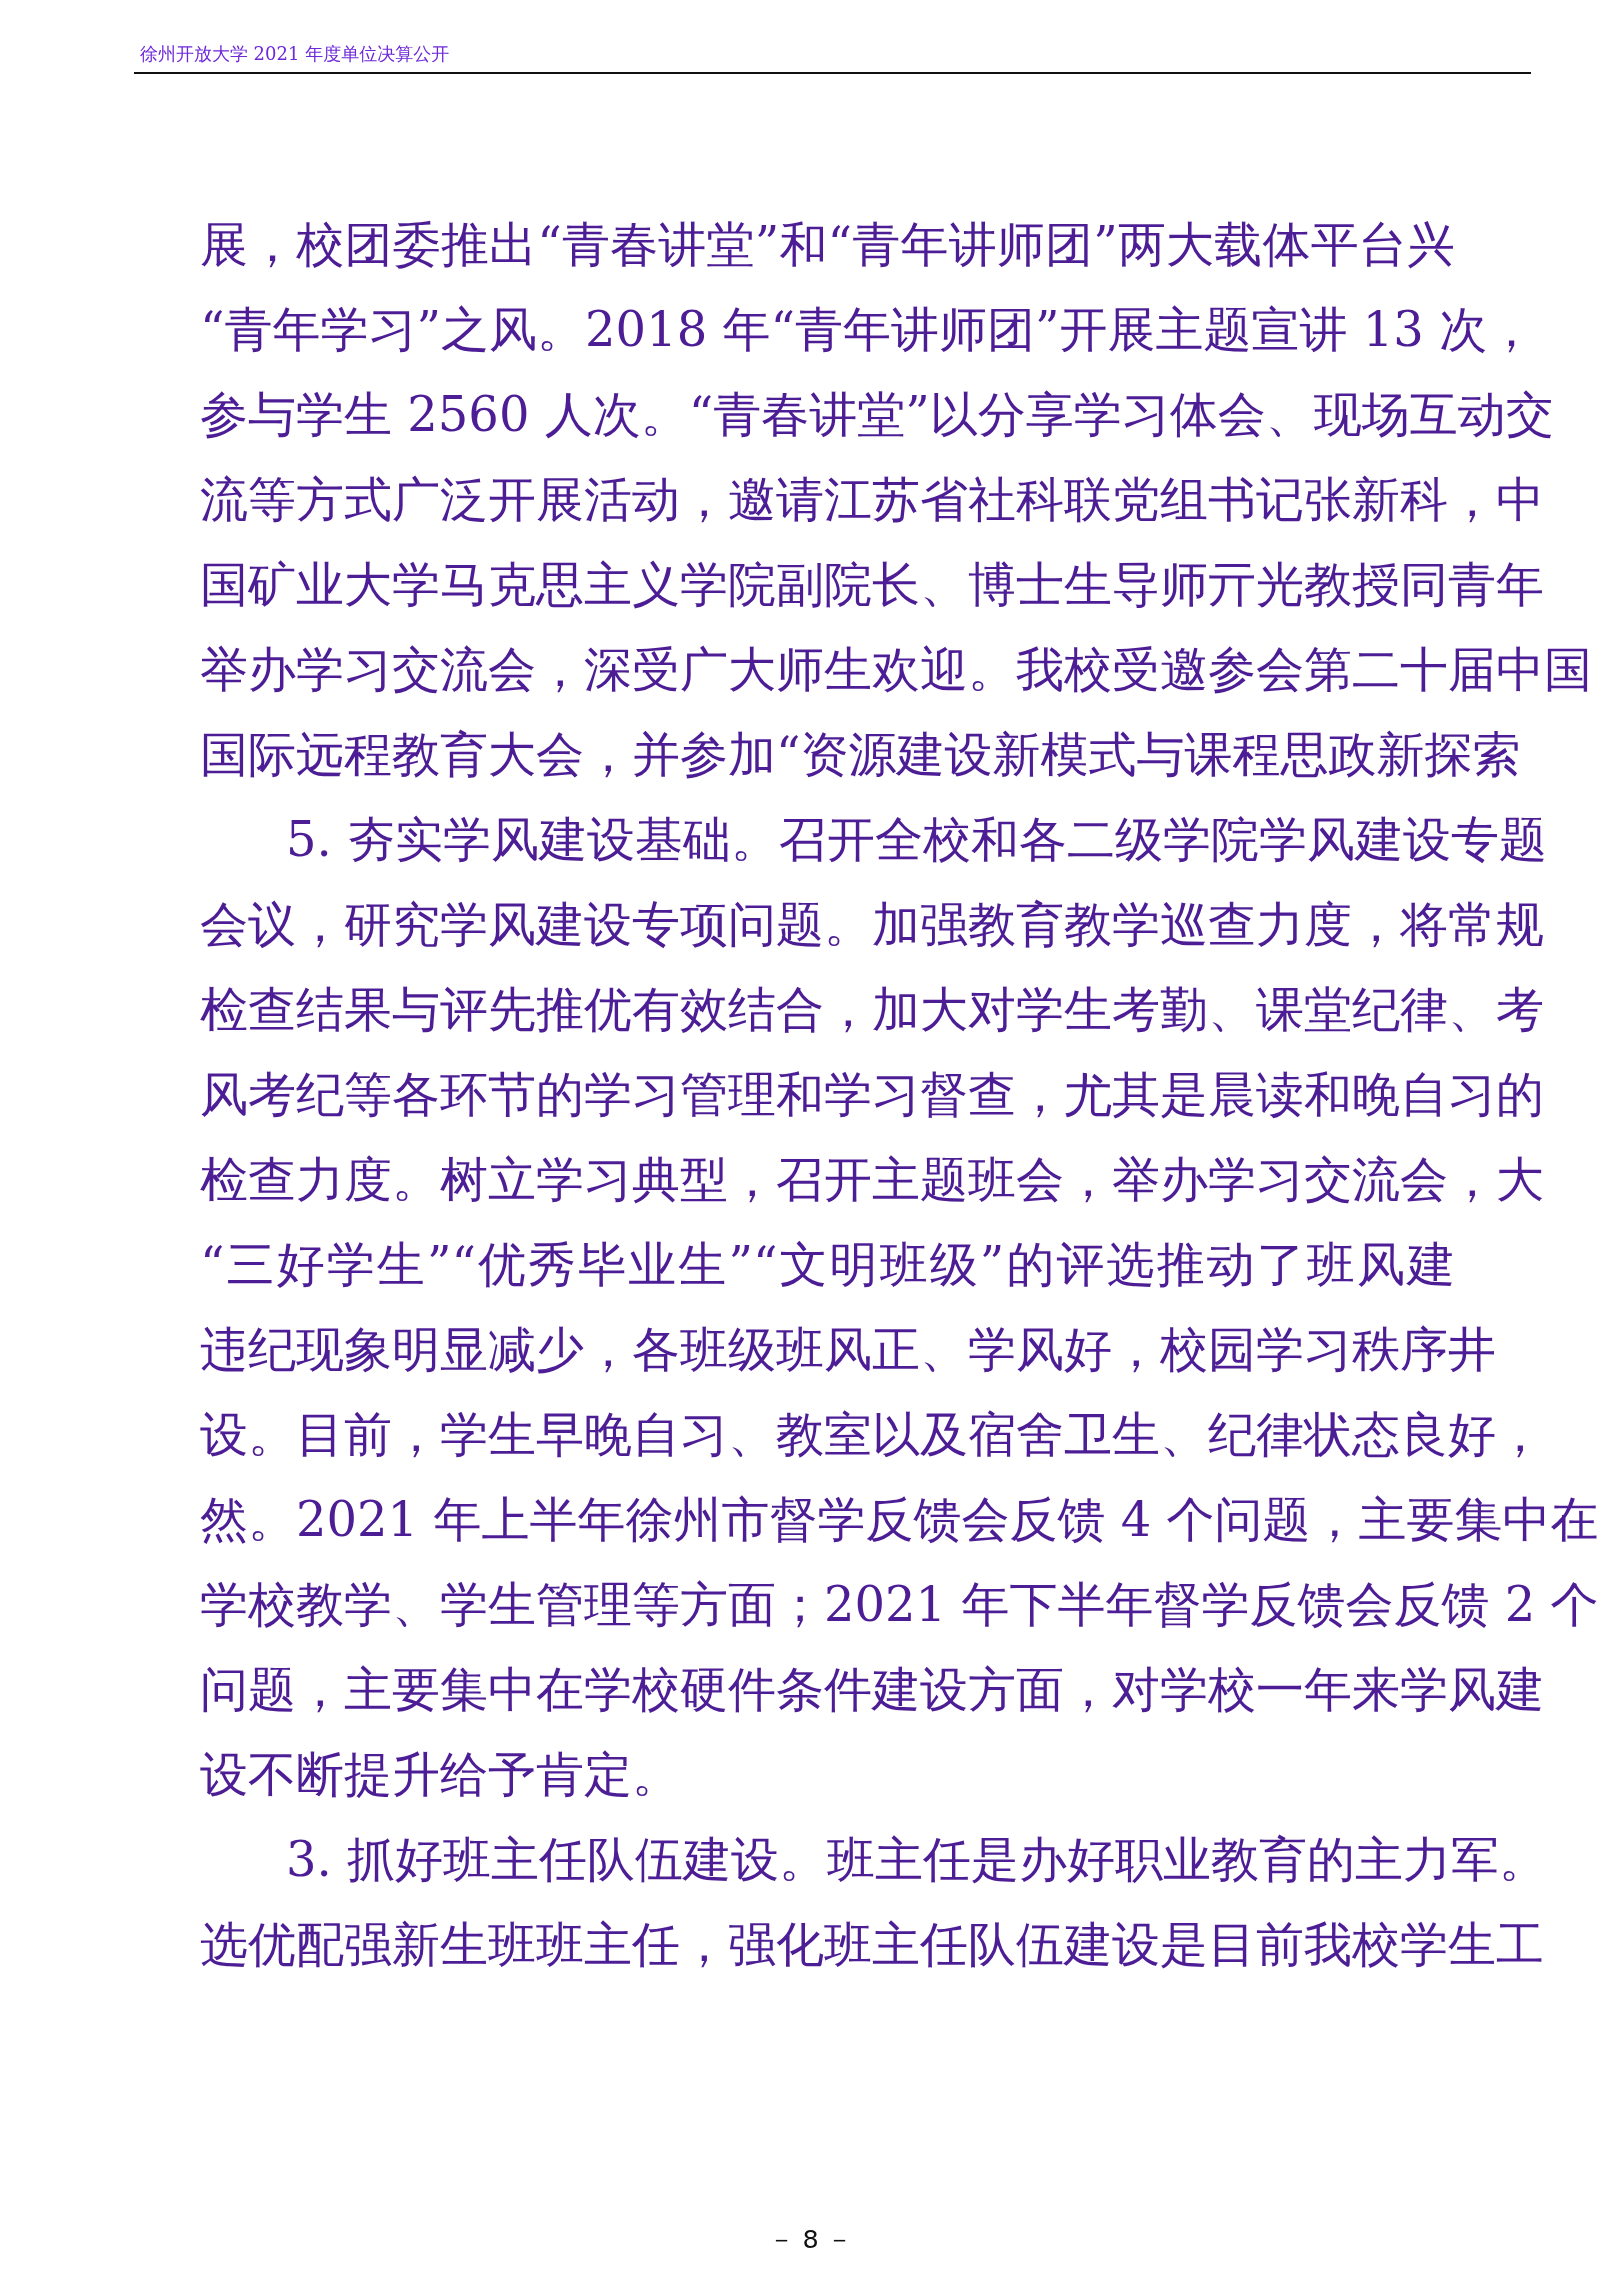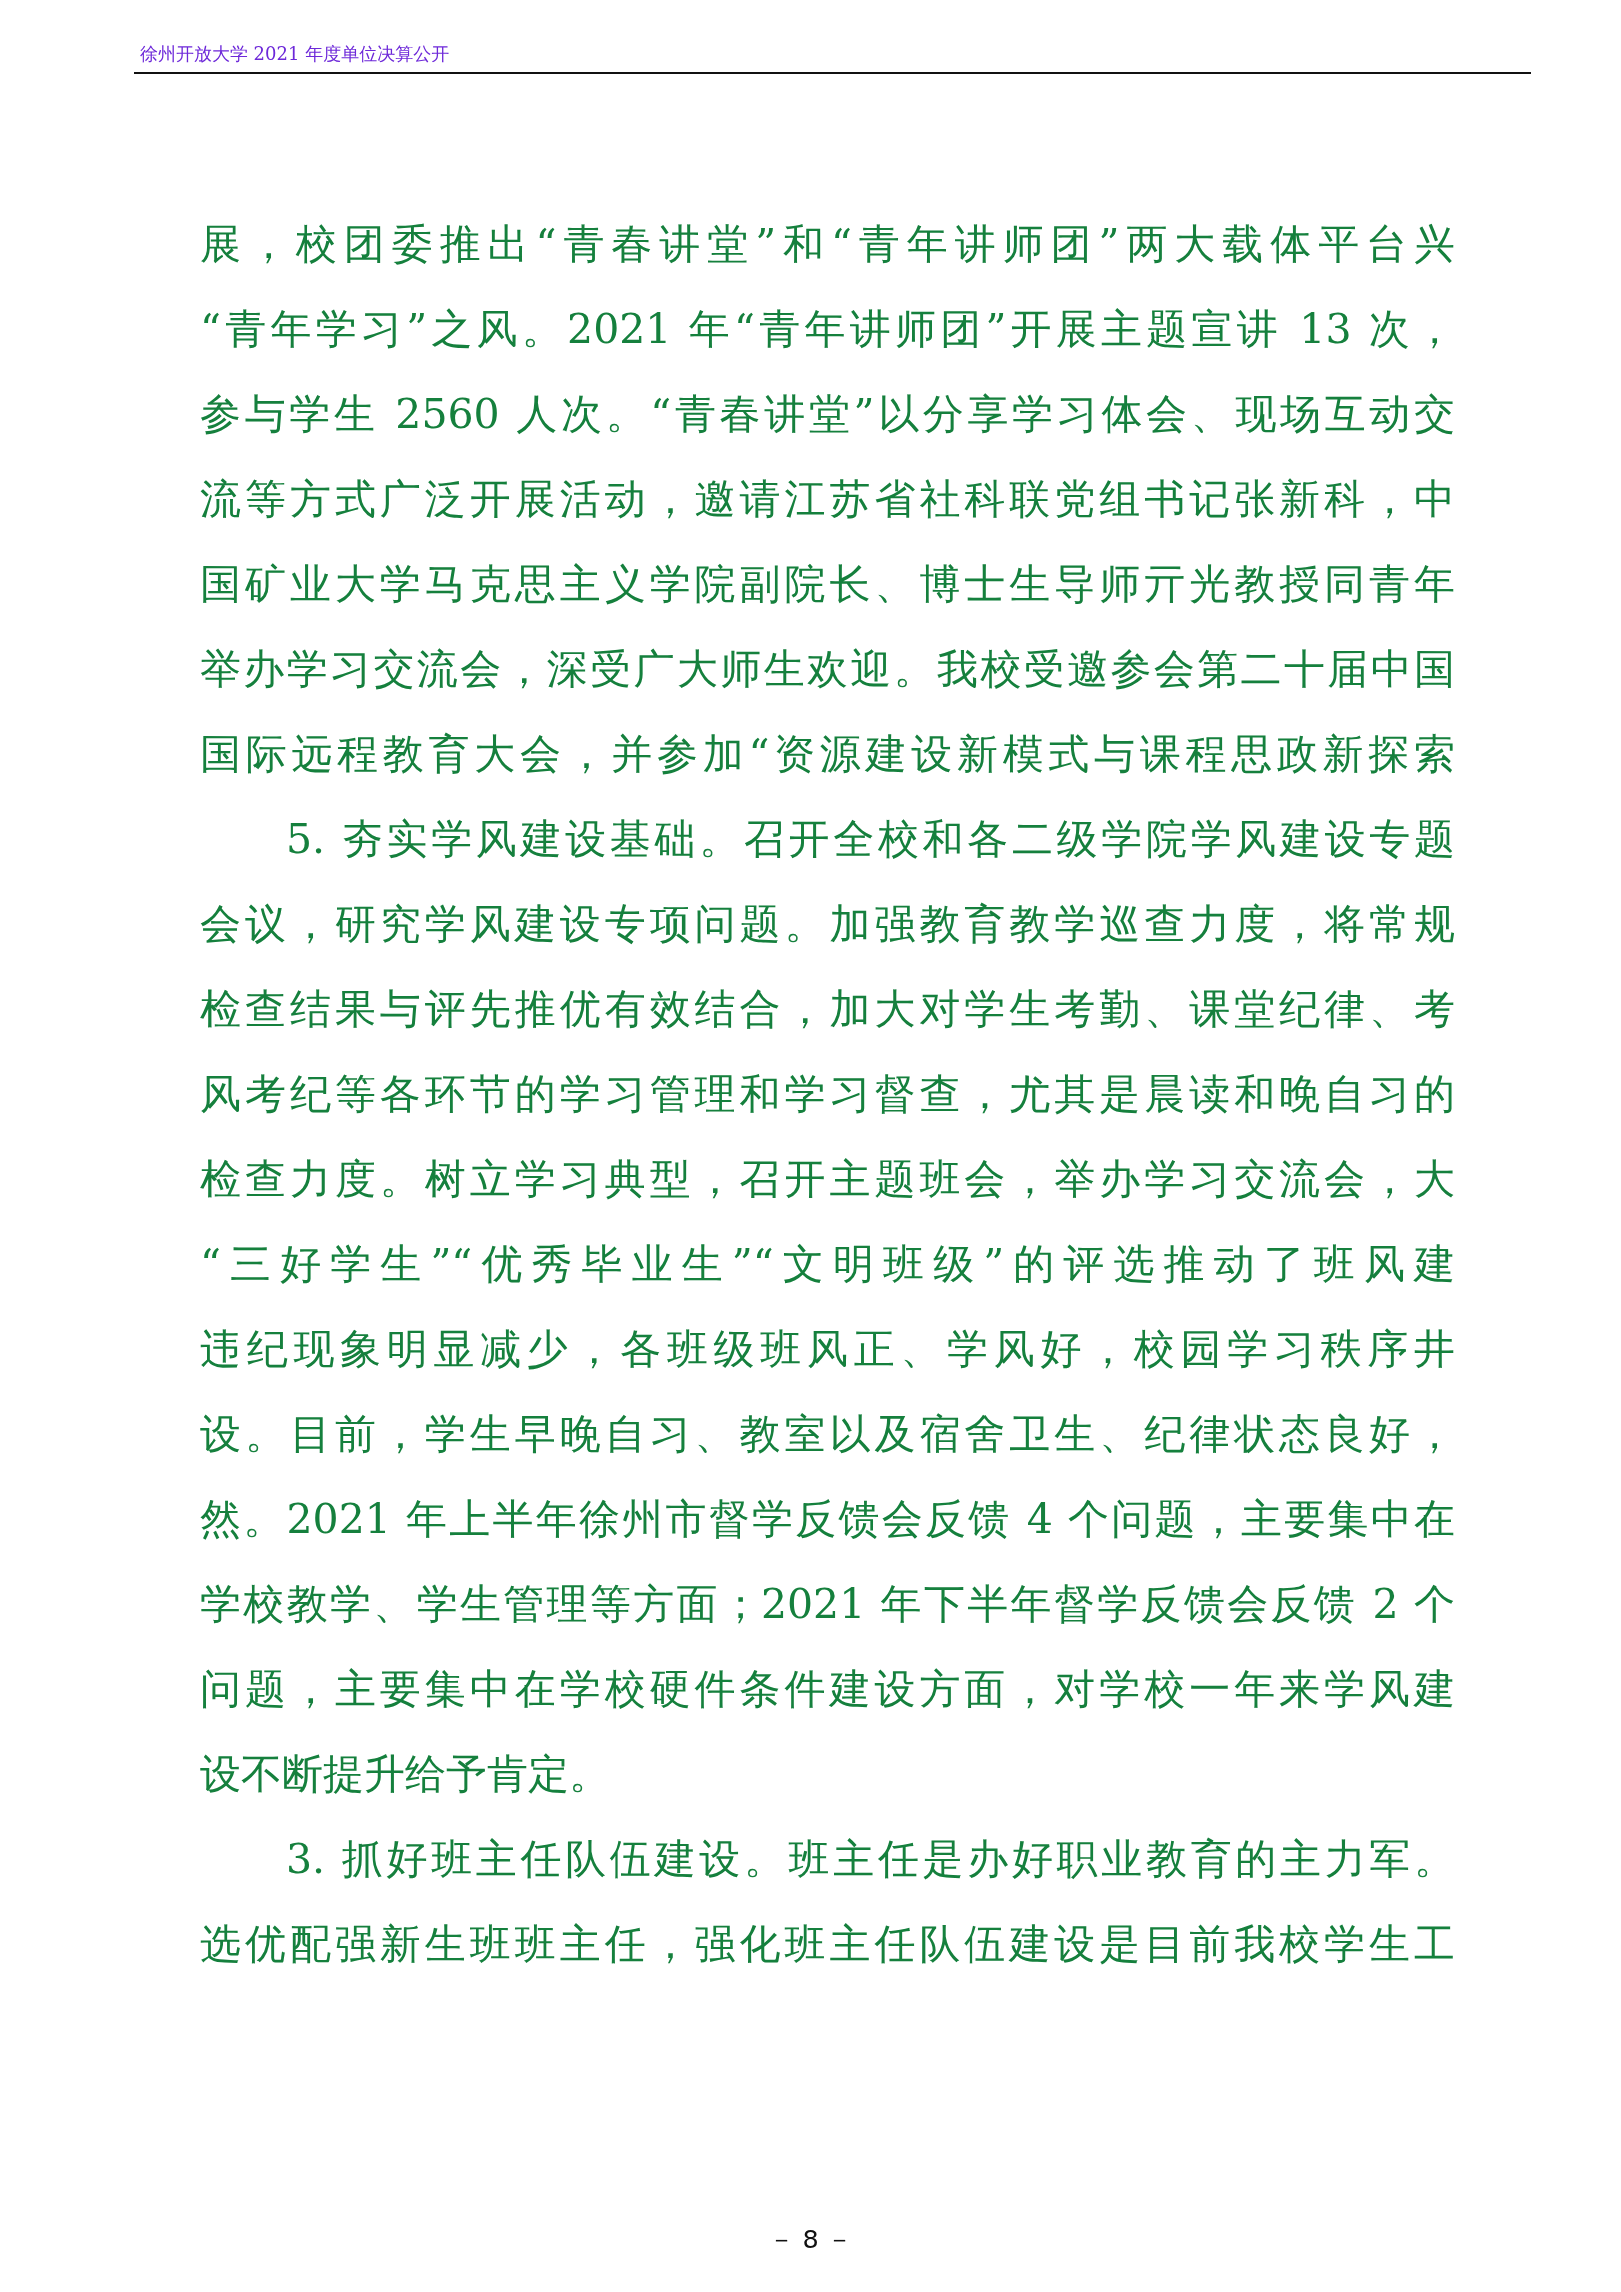--- a/index.html
+++ b/index.html
@@ -37,23 +37,23 @@
     top: 37px;
     width: 1397px;
     height: 2px;
     background: #111111;
   }
   .body-text {
     position: absolute;
     left: 200px;
     top: 202px;
     width: 1255px;
-    font-size: 41px;
+    font-size: 48px;
     line-height: 85px;
-    color: #15803d;
+    color: #4c1d95;
   }
   .line {
     display: block;
     height: 85px;
     white-space: nowrap;
     text-align: justify;
     text-align-last: justify;
   }
   .line.last {
     text-align: left;
@@ -79,21 +79,21 @@
 
 <div class="page-header">
   <div class="header-title">徐州开放大学 2021 年度单位决算公开</div>
   <div class="header-rule"></div>
 </div>
 
 <div class="body-text">
 
   <div>
     <span class="line">展，校团委推出“青春讲堂”和“青年讲师团”两大载体平台兴</span>
-    <span class="line">“青年学习”之风。2021 年“青年讲师团”开展主题宣讲 13 次，</span>
+    <span class="line">“青年学习”之风。2018 年“青年讲师团”开展主题宣讲 13 次，</span>
     <span class="line">参与学生 2560 人次。“青春讲堂”以分享学习体会、现场互动交</span>
     <span class="line">流等方式广泛开展活动，邀请江苏省社科联党组书记张新科，中</span>
     <span class="line">国矿业大学马克思主义学院副院长、博士生导师亓光教授同青年</span>
     <span class="line">举办学习交流会，深受广大师生欢迎。我校受邀参会第二十届中国</span>
     <span class="line">国际远程教育大会，并参加“资源建设新模式与课程思政新探索</span>
   </div>
 
   <div>
     <span class="line indent">5. 夯实学风建设基础。召开全校和各二级学院学风建设专题</span>
     <span class="line">会议，研究学风建设专项问题。加强教育教学巡查力度，将常规</span>

